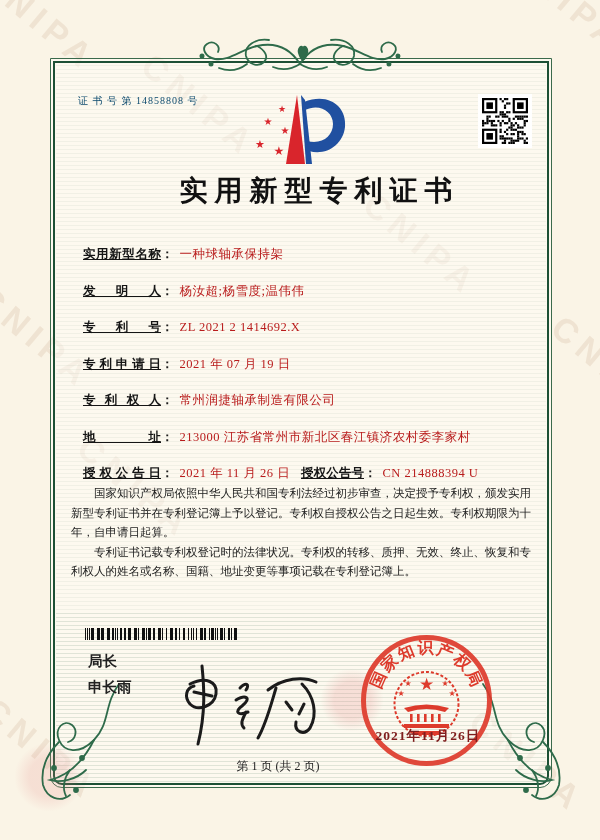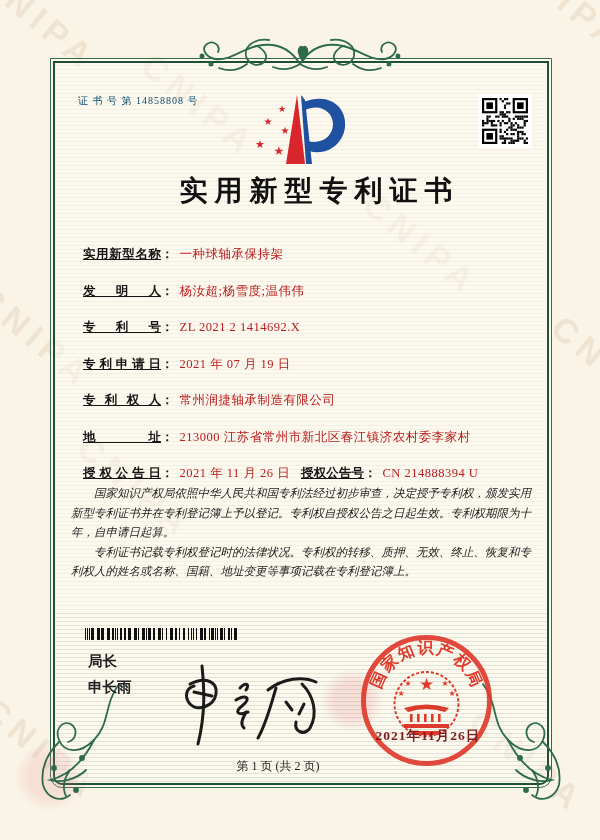--- a/index.html
+++ b/index.html
@@ -92,21 +92,21 @@
     text-align:justify;text-align-last:justify;
     font-weight:600;color:#151515;vertical-align:top;text-decoration:underline;
   }
   .colon{font-weight:600;margin-right:6px;}
   .fvalue{color:#b91c1c;letter-spacing:.5px;}
   .g2{position:absolute;left:218px;top:0;}
   .g2 .flabel{width:63px;}
   .legal{
     position:absolute;left:71px;top:484px;width:460px;z-index:4;
     font-size:11.5px;line-height:19.5px;text-align:justify;
-    font-style:italic;color:#222;
+    color:#222;
   }
   .legal p{text-indent:2em;}
   .barcode{position:absolute;left:85px;top:626px;z-index:4;}
   .officer{
     position:absolute;left:88px;top:648px;z-index:4;
     font-family:"Liberation Sans","DejaVu Sans",sans-serif;
     font-size:14.5px;font-weight:600;color:#222;line-height:26px;
   }
   .signature{position:absolute;left:168px;top:652px;z-index:5;}
   .seal-wrap{position:absolute;left:358px;top:632px;z-index:5;}

